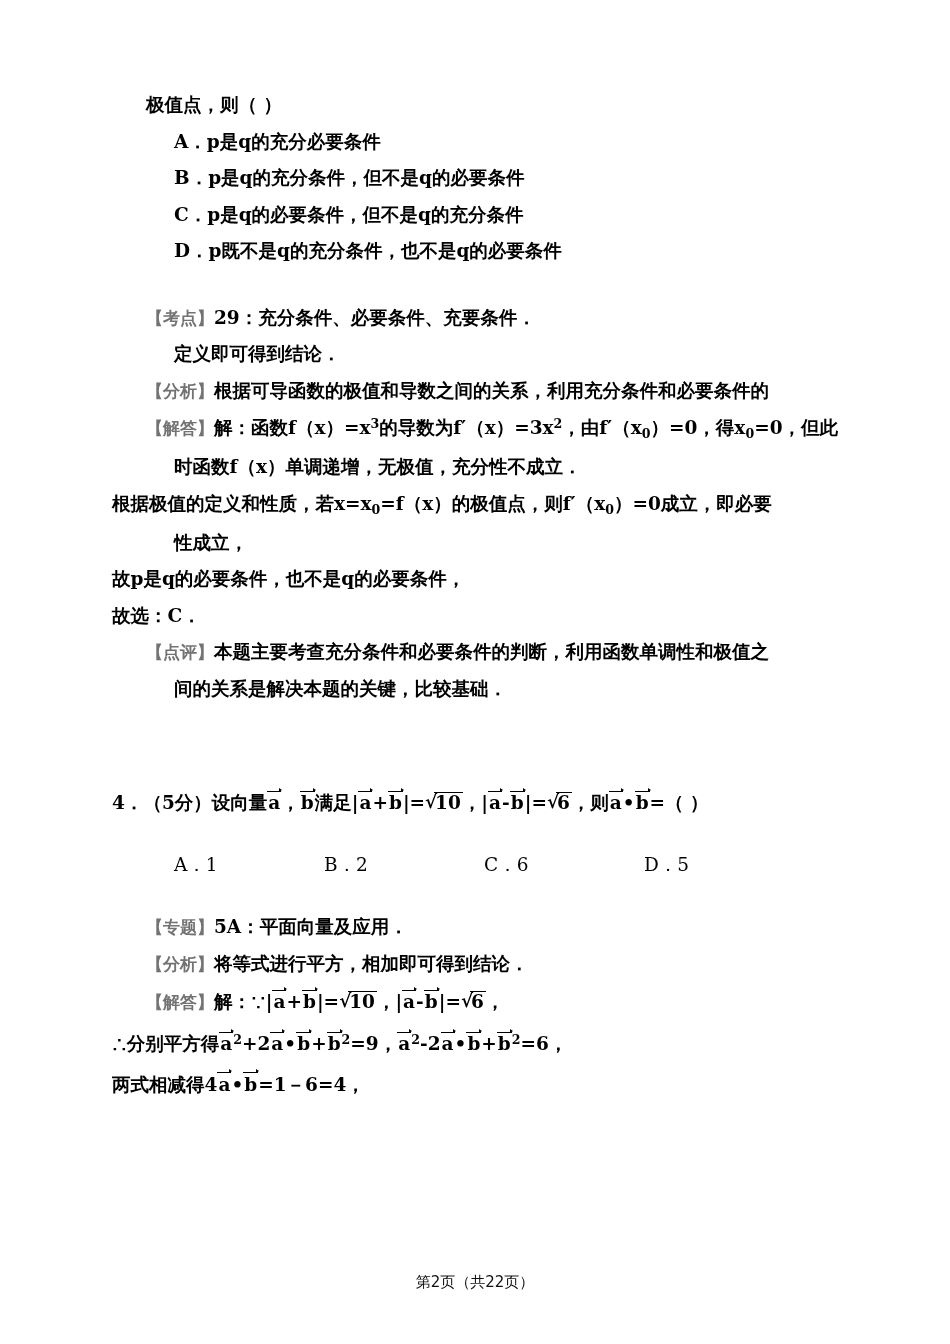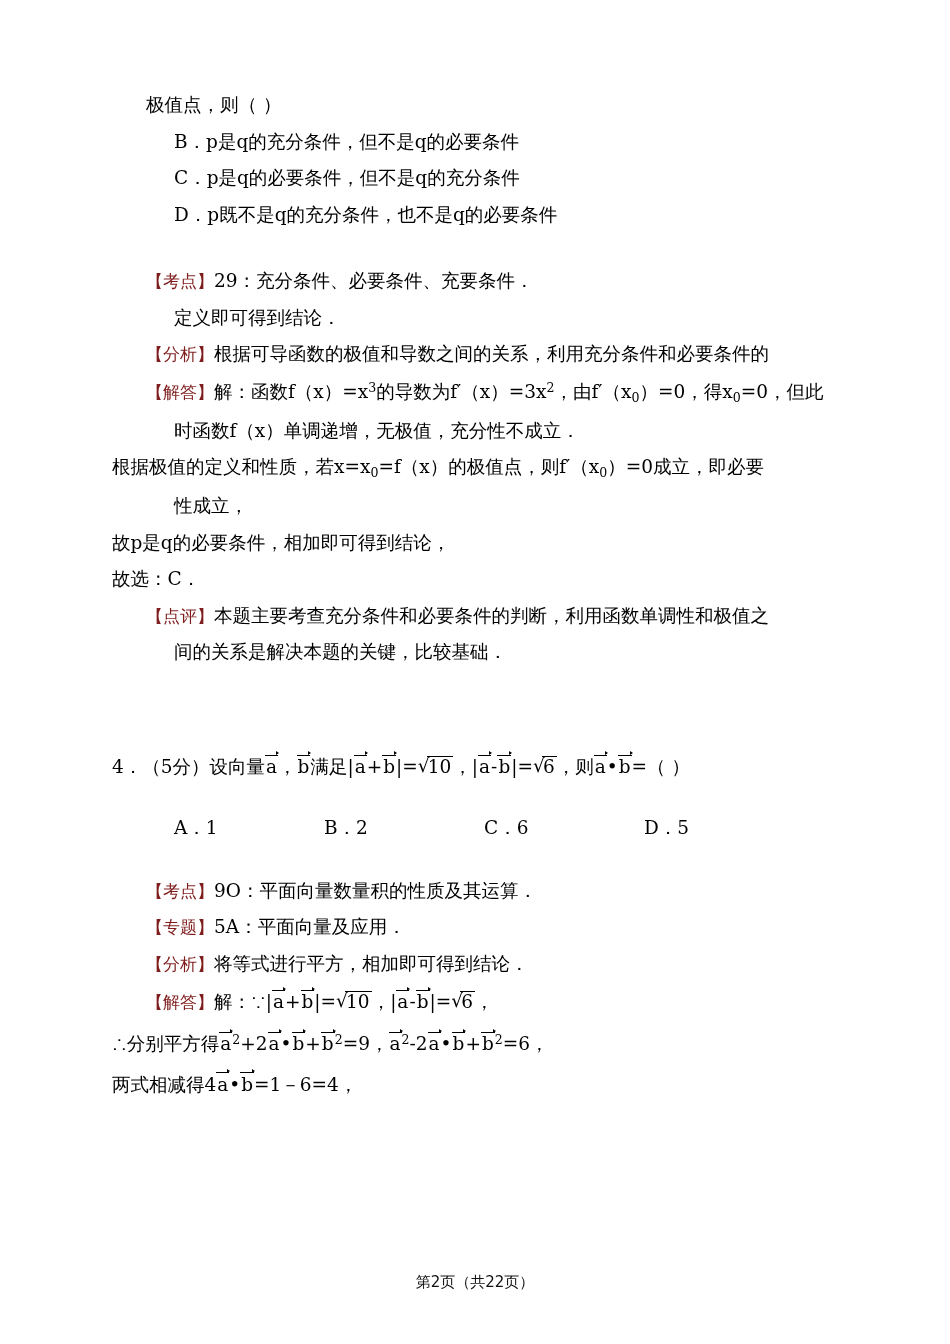--- a/index.html
+++ b/index.html
@@ -24,25 +24,26 @@
     padding: 96px 112px 60px 112px;
   }
   .content {
     position: relative;
     font-size: 18.5px;
     line-height: 1.0;
   }
   .line {
     margin: 0 0 0 0;
     white-space: nowrap;
+    font-weight: bold;
   }
   .indent1 { padding-left: 34px; }
   .indent2 { padding-left: 62px; }
   .tag {
-    color: #7f1d1d;
+    color: #737373;
     font-family: "DejaVu Sans", "Liberation Sans", sans-serif;
     font-size: 17px;
   }
   .gap-lg { height: 46px; }
   .gap-md { height: 30px; }
   .gap-sm { height: 14px; }
   .opt-row {
     display: flex;
     white-space: nowrap;
     margin-top: 11px;
@@ -107,20 +108,21 @@
   .row-sp { margin-bottom: 18px; }
 </style>
 </head>
 <body>
 
 <div class="page">
   <div class="content">
 
     <div class="line indent1 row-sp">极值点，则（      ）</div>
 
+    <div class="line indent2 row-sp">A．p是q的充分必要条件</div>
     <div class="line indent2 row-sp">B．p是q的充分条件，但不是q的必要条件</div>
     <div class="line indent2 row-sp">C．p是q的必要条件，但不是q的充分条件</div>
     <div class="line indent2 row-sp">D．p既不是q的充分条件，也不是q的必要条件</div>
 
     <div class="gap-md"></div>
 
     <div class="line indent1 row-sp">
       <span class="tag">【考点】</span><span>29：充分条件、必要条件、充要条件．</span>
     </div>
 
@@ -131,21 +133,21 @@
     </div>
 
     <div class="line indent1 row-sp">
       <span class="tag">【解答】</span><span>解：函数f（x）=x</span><sup>3</sup><span>的导数为f′（x）=3x</span><sup>2</sup><span>，由f′（x</span><sub>0</sub><span>）=0，得x</span><sub>0</sub><span>=0，但此</span>
     </div>
     <div class="line indent2 row-sp">时函数f（x）单调递增，无极值，充分性不成立．</div>
     <div class="line row-sp">
       <span>根据极值的定义和性质，若x=x</span><sub>0</sub><span>=f（x）的极值点，则f′（x</span><sub>0</sub><span>）=0成立，即必要</span>
     </div>
     <div class="line indent2 row-sp">性成立，</div>
-    <div class="line row-sp">故p是q的必要条件，相加即可得到结论，</div>
+    <div class="line row-sp">故p是q的必要条件，也不是q的必要条件，</div>
     <div class="line row-sp">故选：C．</div>
 
     <div class="line indent1 row-sp">
       <span class="tag">【点评】</span><span>本题主要考查充分条件和必要条件的判断，利用函数单调性和极值之</span>
     </div>
     <div class="line indent2 row-sp">间的关系是解决本题的关键，比较基础．</div>
 
     <div class="gap-lg"></div>
     <div class="gap-md"></div>
 
@@ -158,23 +160,20 @@
     <div class="opt-row indent2">
       <span class="w1">A．1</span>
       <span class="w2">B．2</span>
       <span class="w3">C．6</span>
       <span>D．5</span>
     </div>
 
     <div class="gap-md"></div>
     <div class="gap-sm"></div>
 
-    <div class="line indent1 row-sp">
-      <span class="tag">【考点】</span><span>9O：平面向量数量积的性质及其运算．</span>
-    </div>
 
     <div class="line indent1 row-sp">
       <span class="tag">【专题】</span><span>5A：平面向量及应用．</span>
     </div>
 
     <div class="line indent1 row-sp">
       <span class="tag">【分析】</span><span>将等式进行平方，相加即可得到结论．</span>
     </div>
 
     <div class="line indent1" style="margin-bottom:22px;">

